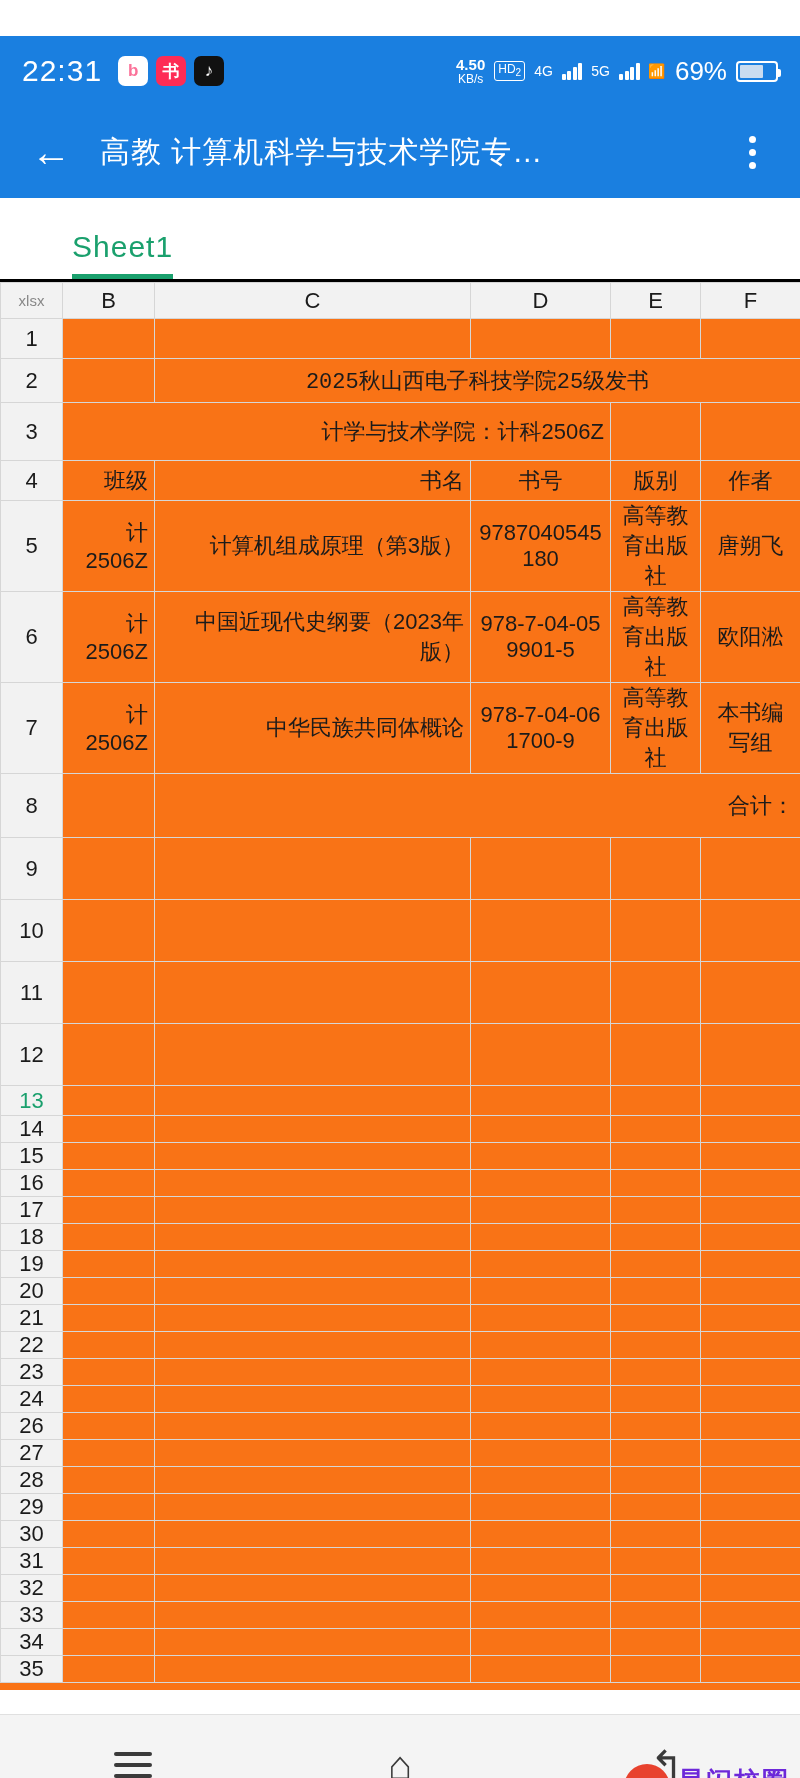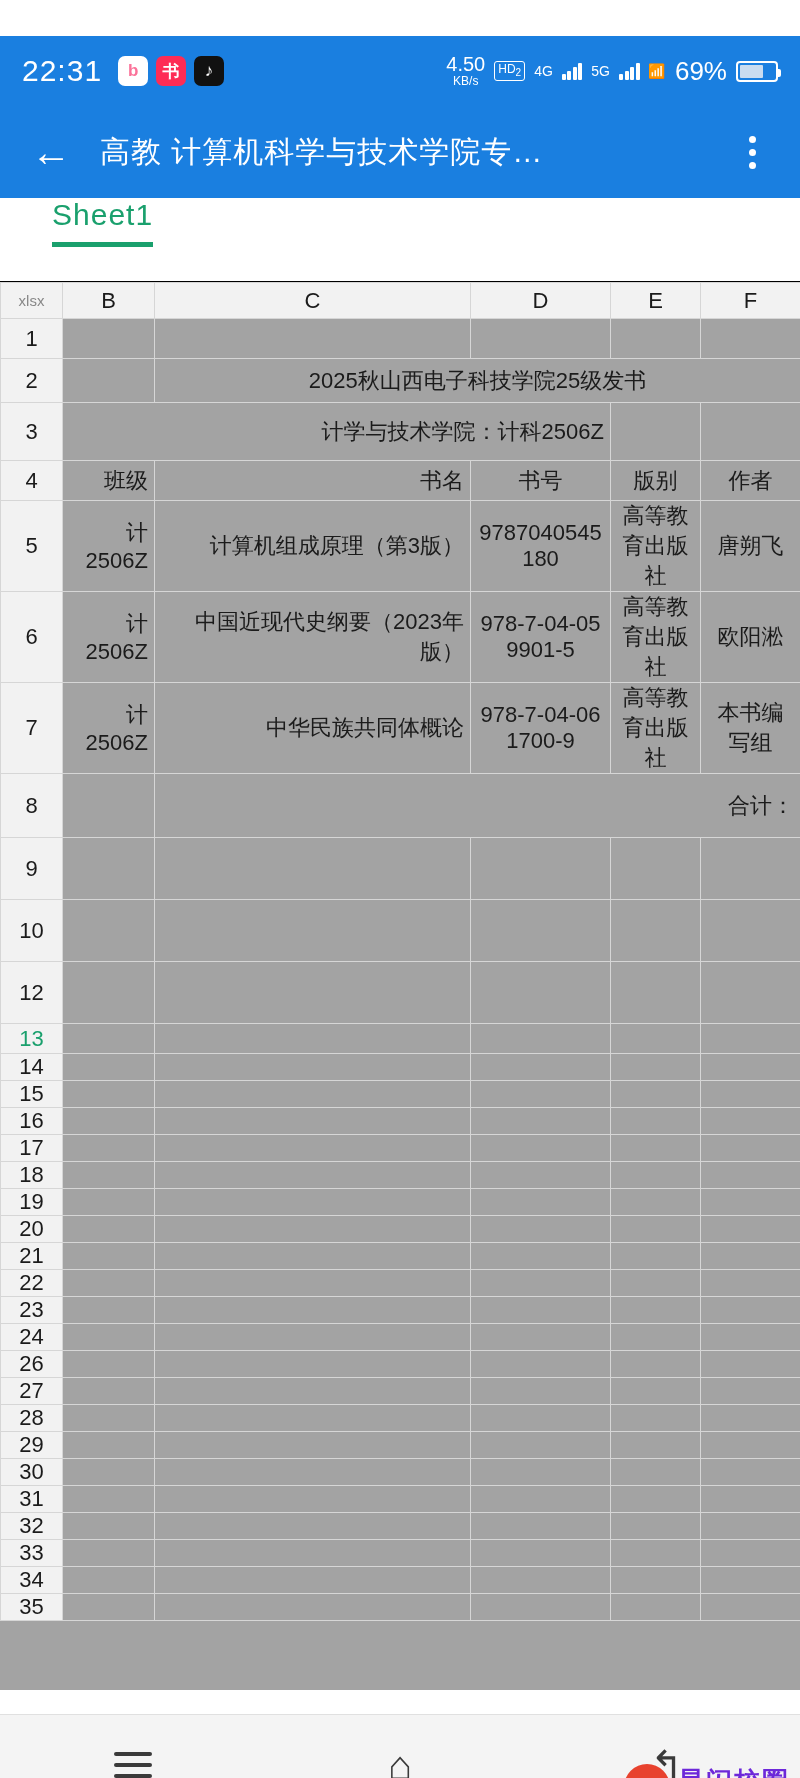--- a/index.html
+++ b/index.html
@@ -36,21 +36,21 @@
     border-radius: 7px;
     display: flex; align-items: center; justify-content: center;
     font-size: 17px; font-weight: bold; color: #fff;
   }
   .appicon.bili { background: #ffffff; color: #fb7299; }
   .appicon.red  { background: #fe2c55; }
   .appicon.tk   { background: #111111; }
   .sb-spacer { flex: 1; }
   .sb-right { display: flex; align-items: center; gap: 9px; }
   .netspeed { text-align: center; line-height: 1.05; }
-  .netspeed .n1 { font-size: 20px; }
+  .netspeed .n1 { font-size: 15px; font-weight: bold; }
   .netspeed .n2 { font-size: 12px; }
   .sb-sig { display: flex; align-items: flex-end; gap: 1.5px; }
   .sb-sig i { display: block; width: 4px; background: #fff; border-radius: 1px; }
   .sb-sig i:nth-child(1){height:6px}
   .sb-sig i:nth-child(2){height:9px}
   .sb-sig i:nth-child(3){height:13px}
   .sb-sig i:nth-child(4){height:17px}
   .sb-tag { font-size: 14px; }
   .hd-badge {
     border: 1.5px solid #fff; border-radius: 3px;
@@ -95,38 +95,38 @@
     width: 48px; height: 54px;
     display: flex; flex-direction: column; align-items: center; justify-content: center; gap: 6px;
   }
   .kebab i { width: 7px; height: 7px; background: #fff; border-radius: 50%; display:block; }
 
   
   .sheet-tabs {
     height: 84px;
     background: #ffffff;
     display: flex;
-    align-items: flex-start;
-    padding-left: 52px;
-    border-bottom: 1px solid #000000;
+    align-items: flex-end;
+    padding-left: 72px;
+    border-bottom: 3px solid #000000;
   }
   .sheet-tab {
     font-size: 30px;
     color: #1aa06d;
     padding-bottom: 10px;
     border-bottom: 5px solid #1aa06d;
     letter-spacing: 1px;
   }
 
   
   .grid-wrap {
     position: relative;
     height: 1408px;
     overflow: hidden;
-    background: #a3a3a3;
+    background: #f97316;
   }
   table.grid {
     border-collapse: collapse;
     table-layout: fixed;
     width: 800px;
   }
   table.grid td, table.grid th {
     border: 1px solid #d6d6d6;
     font-weight: normal;
     vertical-align: middle;
@@ -155,21 +155,21 @@
   }
   .rownum.sel { color: #1aa06d; }
   .cell-c { text-align: right; }
   .ctr { text-align: center; }
   .tiny { font-size: 20px; }
   .title-cell {
     font-size: 25px;
     text-align: center;
     white-space: nowrap;
   }
-  .serif { font-family: Liberation Sans, sans-serif; }
+  .serif { font-family: Liberation Mono, monospace; }
   .nowrap { white-space: nowrap; }
   .w-b { width: 92px; }
   .w-c { width: 316px; }
   .w-d { width: 140px; }
   .w-e { width: 90px; }
   .w-f { width: 100px; }
   .w-rn { width: 62px; }
 
   
   .navbar {
@@ -346,20 +346,28 @@
       </tr>
       <tr style="height:62px">
         <td class="rownum">10</td>
         <td></td>
             <td></td>
             <td></td>
             <td></td>
             <td></td>
       </tr>
       <tr style="height:62px">
+        <td class="rownum">11</td>
+        <td></td>
+            <td></td>
+            <td></td>
+            <td></td>
+            <td></td>
+      </tr>
+      <tr style="height:62px">
         <td class="rownum">12</td>
         <td></td>
             <td></td>
             <td></td>
             <td></td>
             <td></td>
       </tr>
       <tr style="height:30px">
         <td class="rownum sel">13</td>
         <td></td>

